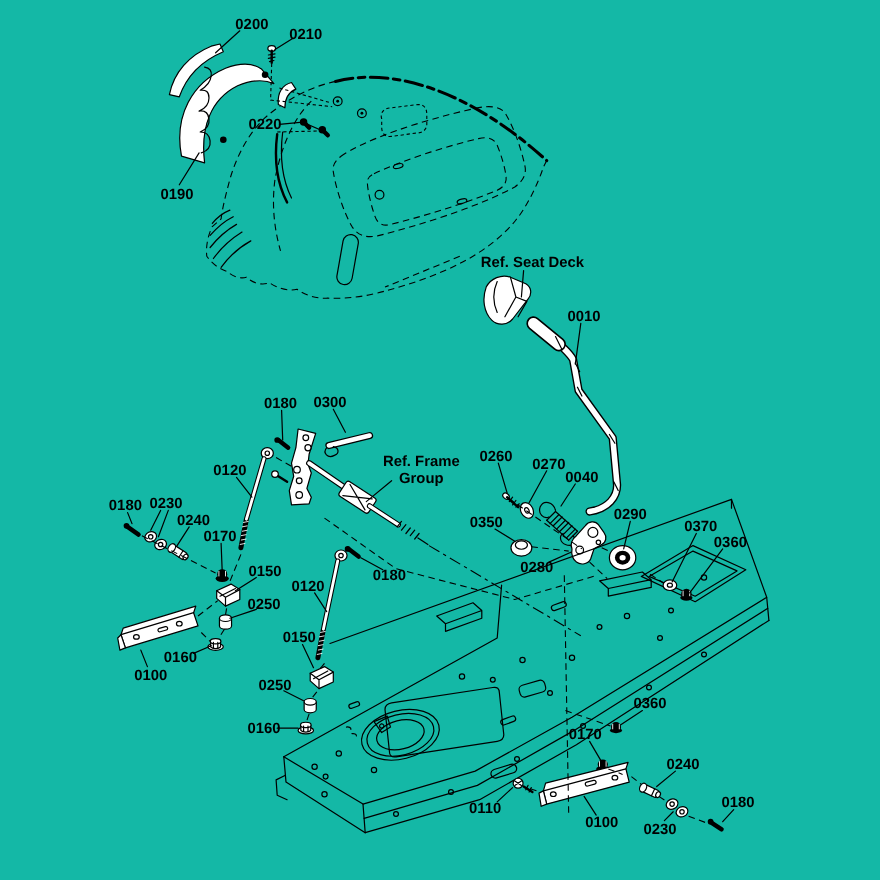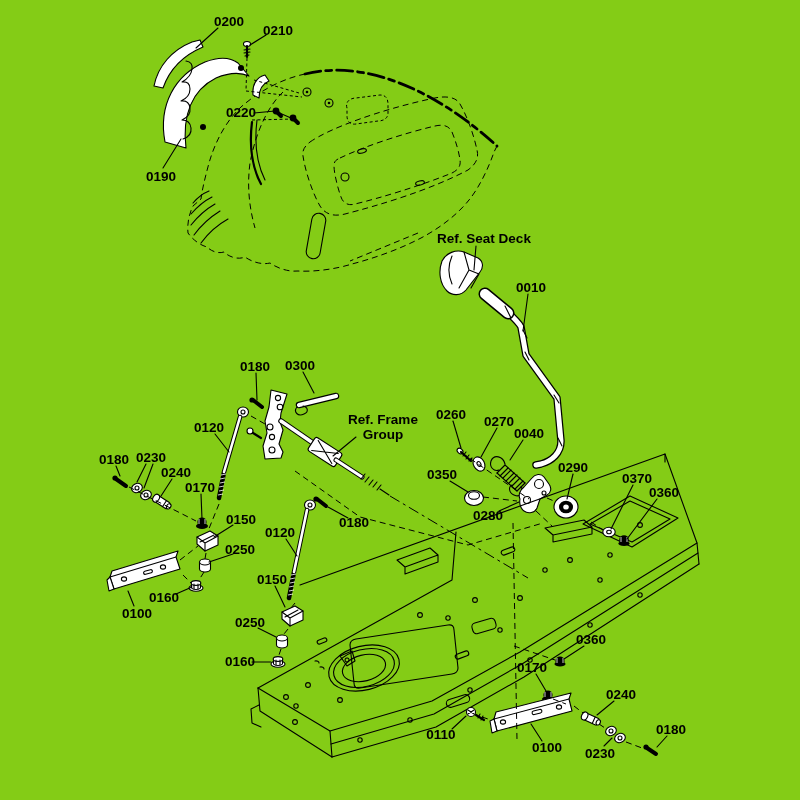--- a/index.html
+++ b/index.html
@@ -1,16 +1,16 @@
 <!DOCTYPE html>
 <html><head>
 <meta charset="utf-8">
 <style>
   html,body{margin:0;padding:0;background:#fff;}
-  #stage{position:relative;width:800px;height:800px;background:#84cc16;overflow:hidden;
+  #stage{position:relative;width:800px;height:800px;background:#14b8a6;overflow:hidden;
          font-family:"Liberation Sans",sans-serif;}
   svg{position:absolute;left:0;top:0;}
   .s  {fill:none;stroke:#000;stroke-width:1.1;stroke-linecap:round;stroke-linejoin:round;}
   .s2 {fill:none;stroke:#000;stroke-width:2.2;stroke-linecap:round;}
   .d  {fill:none;stroke:#000;stroke-width:1;stroke-dasharray:6 4;stroke-linejoin:round;}
   .d2 {fill:none;stroke:#000;stroke-width:1;stroke-dasharray:3 2.5;}
   .dd {fill:none;stroke:#000;stroke-width:1;stroke-dasharray:11 4 3 4;}
   .bold{fill:none;stroke:#000;stroke-width:2.8;stroke-dasharray:16 5 6 5;stroke-linecap:round;}
   .w  {fill:#fff;stroke:#000;stroke-width:1.1;stroke-linejoin:round;}
   .b  {fill:#000;stroke:none;}

